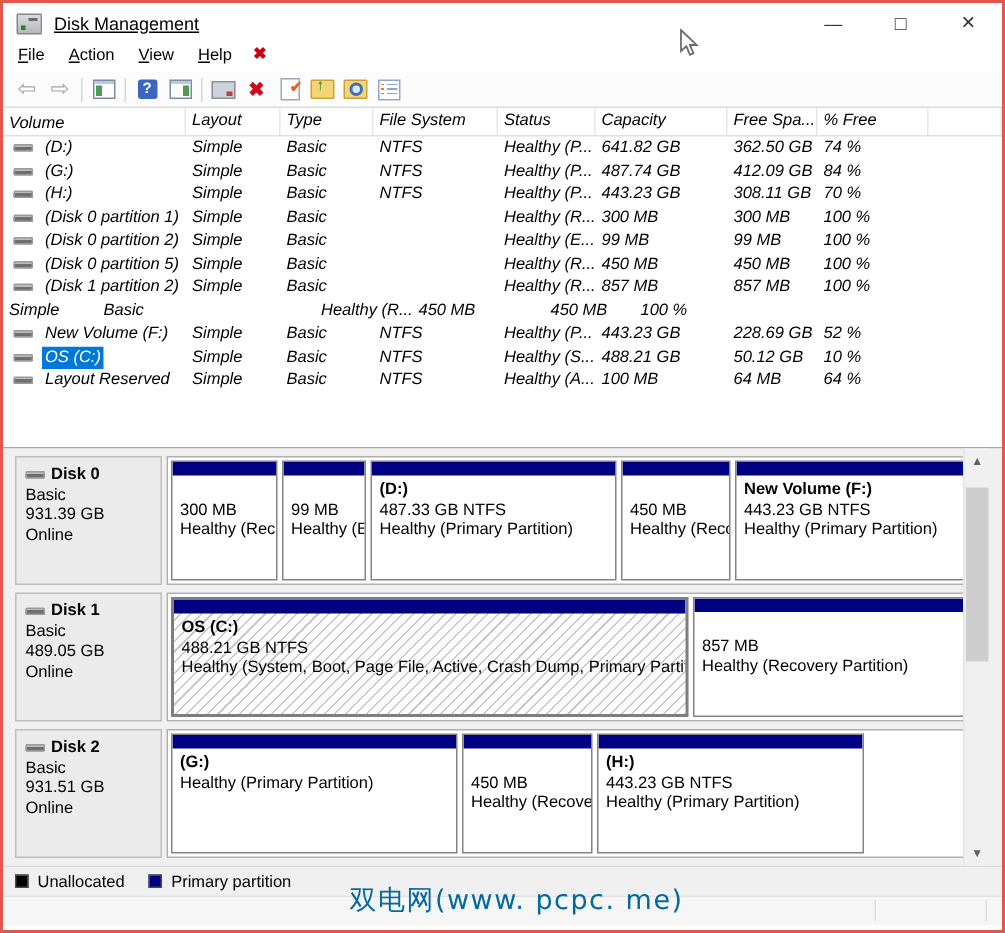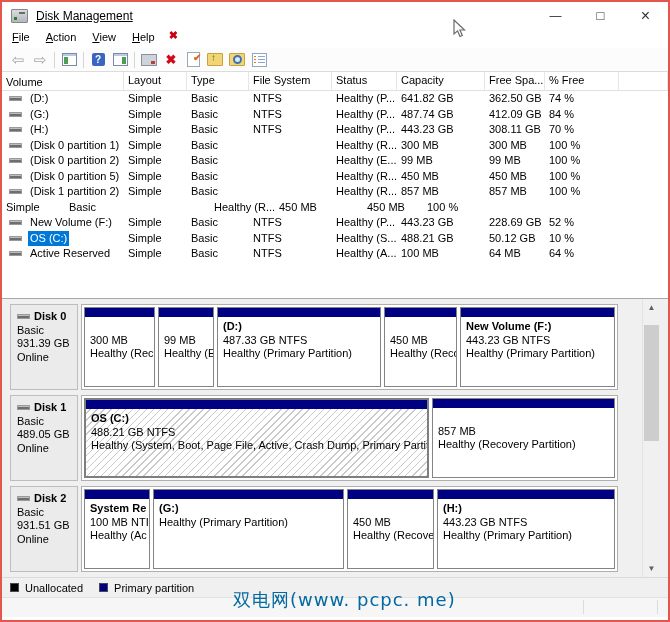--- a/index.html
+++ b/index.html
@@ -43,38 +43,38 @@
   .fold{width:14px;height:11px;background:#f3d573;border:1px solid #caa23d;border-radius:1px;position:relative;}
   .fold .up-g{position:absolute;left:3px;top:-2px;color:#1f7d2c;font-weight:bold;font-size:10px;}
   .fold.find::after{content:"";position:absolute;left:3px;top:1px;width:5px;height:5px;border:2px solid #3f6fb5;border-radius:50%;background:#dce9f8;}
   .list-ico{width:13px;height:12px;border:1px solid #93a5c4;background:#fff;position:relative;}
   .list-ico::after{content:"";position:absolute;left:5px;top:2px;right:1px;height:8px;
        background:repeating-linear-gradient(to bottom,#8aa6d6 0 1px,transparent 1px 3px);}
   .list-ico::before{content:"";position:absolute;left:1px;top:2px;width:2px;height:8px;
        background:repeating-linear-gradient(to bottom,#e08214 0 1px,transparent 1px 3px);}
 
   
-  .volpane{height:227px;border-bottom:1px solid #a8a8a8;background:#fff;box-sizing:border-box;}
+  .volpane{height:227px;border-bottom:1px solid #a8a8a8;background:#fff;box-sizing:border-box;font-style:italic;}
   .lhdr{display:flex;height:18px;border-bottom:1px solid #e0e0e0;}
   .lhdr .hcell{box-sizing:border-box;padding:2px 4px 0 4px;border-right:1px solid #e6e6e6;
                white-space:nowrap;overflow:hidden;}
   .lrow{display:flex;height:15.5px;line-height:15.5px;}
   .lcell{box-sizing:border-box;padding:0 4px;white-space:nowrap;overflow:hidden;}
   .c-vol{width:122px;padding-left:7px;display:flex;align-items:center;}
   .c-lay{width:63px}.c-typ{width:62px}.c-fs{width:83px}.c-st{width:65px}
   .c-cap{width:88px}.c-free{width:60px}.c-pct{width:74px}.c-fill{flex:1;border-right:none;}
   .hd-ico{width:13px;height:5px;border-radius:1px;flex:none;margin-right:6px;
           background:linear-gradient(#bdbdbd 0 2px,#6e6e6e 2px);box-shadow:0 0 0 1px #9a9a9a inset;}
   .vol-label{padding:0 2px;white-space:nowrap;}
   .lrow.selected .vol-label{background:#0078d7;color:#fff;}
 
   
   .diskpane{height:278px;background:#f0f0f0;box-sizing:border-box;padding:5px 0 0 8px;position:relative;}
   .disk-row{display:flex;margin-bottom:5px;height:86px;}
-  .disk-head{width:68px;flex:none;background:#ebebeb;border:1px solid #bdbdbd;box-sizing:border-box;
+  .disk-head{width:98px;flex:none;background:#ebebeb;border:1px solid #bdbdbd;box-sizing:border-box;
              padding:5px 6px 0 6px;line-height:13.5px;}
   .disk-title{font-weight:bold;display:flex;align-items:center;gap:4px;}
   .disk-title .hd-ico{margin-right:0;}
   .disk-strip{margin-left:3px;width:537px;flex:none;background:#fff;border:1px solid #b0b0b0;
               box-sizing:border-box;display:flex;padding:2px;gap:3px;}
   .part{box-sizing:border-box;border:1px solid #848484;background:#fff;overflow:hidden;flex:none;}
   .part-bar{height:9px;background:#000082;}
   .part-body{padding:3px 0 0 5px;line-height:13.5px;white-space:nowrap;overflow:hidden;}
   .p-name{font-weight:bold;min-height:13.5px;}
   .part.hatched{border:2px solid #7f7f7f;
@@ -304,21 +304,21 @@
       <div class="lcell c-typ">Basic</div>
       <div class="lcell c-fs">NTFS</div>
       <div class="lcell c-st">Healthy (S...</div>
       <div class="lcell c-cap">488.21 GB</div>
       <div class="lcell c-free">50.12 GB</div>
       <div class="lcell c-pct">10 %</div>
     </div>
     <div class="lrow">
       <div class="lcell c-vol">
           <span class="hd-ico"></span>
-          <span class="vol-label">Active Reserved</span>
+          <span class="vol-label">Layout Reserved</span>
         </div>
       <div class="lcell c-lay">Simple</div>
       <div class="lcell c-typ">Basic</div>
       <div class="lcell c-fs">NTFS</div>
       <div class="lcell c-st">Healthy (A...</div>
       <div class="lcell c-cap">100 MB</div>
       <div class="lcell c-free">64 MB</div>
       <div class="lcell c-pct">64 %</div>
     </div>
   </div>
@@ -413,28 +413,20 @@
       <div class="disk-head">
         <div class="disk-title">
             <span class="hd-ico"></span>
             <span>Disk 2</span>
           </div>
         <div>Basic</div>
         <div>931.51 GB</div>
         <div>Online</div>
       </div>
       <div class="disk-strip">
-        <div class="part" style="width:66px">
-          <div class="part-bar"></div>
-          <div class="part-body">
-              <div class="p-name">System Re</div>
-              <div>100 MB NTI</div>
-              <div>Healthy (Ac</div>
-            </div>
-        </div>
         <div class="part" style="width:191px">
           <div class="part-bar"></div>
           <div class="part-body">
               <div class="p-name">(G:)</div>
               <div>Healthy (Primary Partition)</div>
             </div>
         </div>
         <div class="part" style="width:87px">
           <div class="part-bar"></div>
           <div class="part-body">

